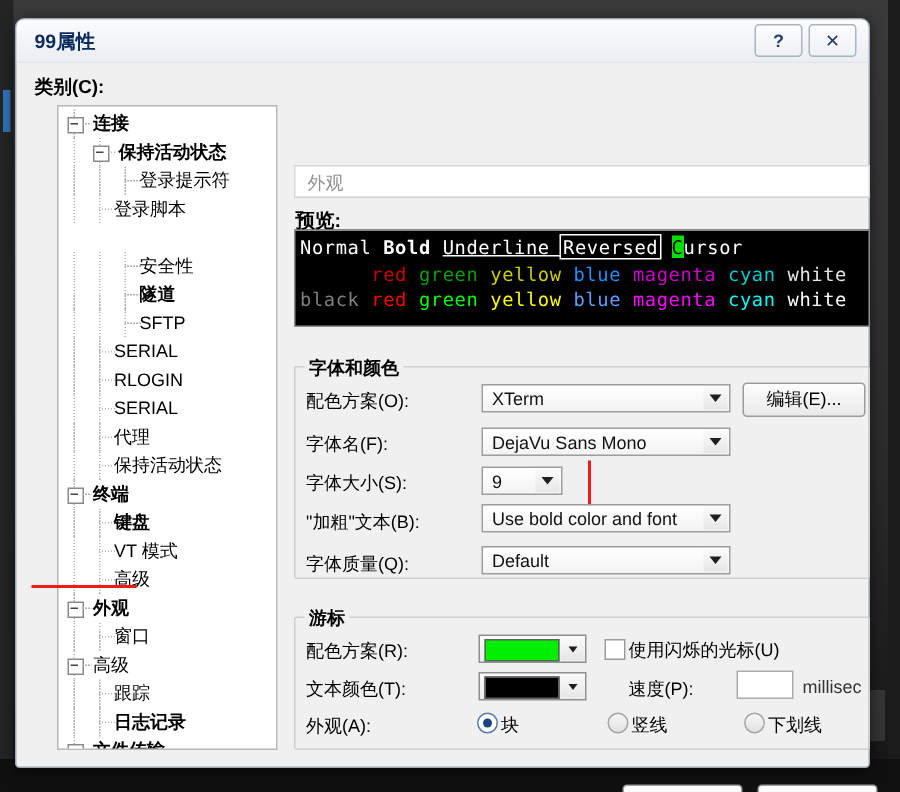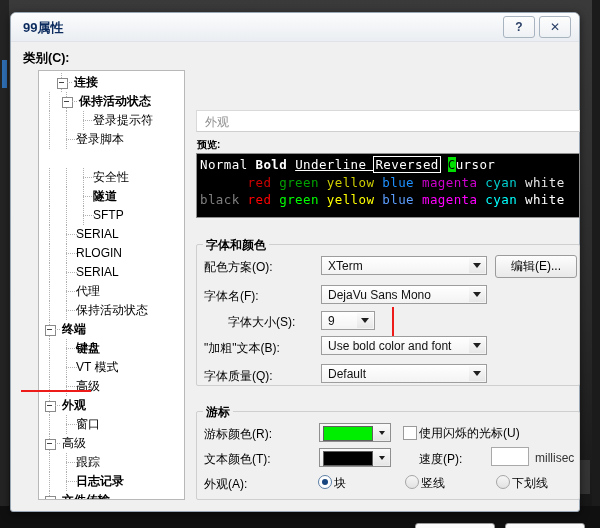--- a/index.html
+++ b/index.html
@@ -60,21 +60,21 @@
 
   
   .annot-h{position:absolute;background:#ee1b1b;height:2px;}
   .annot-v{position:absolute;background:#ee1b1b;width:2px;}
 
   
   #page-header{position:absolute;left:185px;top:68px;width:382px;height:20px;
     background:#fff;border:1px solid #d9d9d9;border-bottom:1px solid #cfcfcf;}
   #page-header span{position:absolute;left:8px;top:3px;color:#909090;font-size:12px;}
 
-  #preview-label{position:absolute;left:186px;top:96px;font-size:10px;font-weight:700;}
+  #preview-label{position:absolute;left:186px;top:96px;font-size:13px;font-weight:700;}
 
   
   #preview{position:absolute;left:185px;top:111px;width:382px;height:63px;background:#000;
     border:1px solid #8f8f8f;overflow:hidden;}
   .trow{position:absolute;left:3px;white-space:pre;
     font-family:"DejaVu Sans Mono","Liberation Mono",monospace;font-size:12.5px;letter-spacing:.4px;}
   .trow.r1{top:3px;}
   .trow.r2{top:21px;}
   .trow.r3{top:38px;}
   .tk{display:inline;}
@@ -142,21 +142,21 @@
     <div class="title">99属性</div>
     <div class="tbtn help">?</div>
     <div class="tbtn close">✕</div>
   </div>
 
   <div id="dlgbody">
 
     <div id="cat-label">类别(C):</div>
 
     <div id="tree">
-        <div class="tnode" style="position:absolute;left:12px;top:2px;width:100%;">
+        <div class="tnode" style="position:absolute;left:0;top:2px;width:100%;">
           <div class="guide" style="left:10px;"></div>
           <div class="elbow" style="left:10px;top:9px;width:6px;"></div>
           <div class="box" style="left:6px;"></div>
           <div class="elbow" style="left:16px;top:9px;width:6px;"></div>
           <span class="txt bold" style="left:23px;">连接</span>
         </div>
         <div class="tnode" style="position:absolute;left:0;top:21px;width:100%;">
           <div class="guide" style="left:27px;"></div>
           <div class="guide" style="left:10px;"></div>
           <div class="elbow" style="left:27px;top:9px;width:6px;"></div>
@@ -317,42 +317,42 @@
       <div class="arrowbox"></div>
     </div>
     <div class="pbtn" style="left:484px;top:213px;width:80px;height:21px;">编辑(E)...</div>
 
     <div class="lbl" style="position:absolute;left:193px;top:246px;">字体名(F):</div>
     <div class="combo" style="left:310px;top:243px;width:166px;">
       <div class="cv">DejaVu Sans Mono</div>
       <div class="arrowbox"></div>
     </div>
 
-    <div class="lbl" style="position:absolute;left:193px;top:272px;margin-left:24px;">字体大小(S):</div>
+    <div class="lbl" style="position:absolute;left:193px;top:272px;">字体大小(S):</div>
     <div class="combo" style="left:310px;top:269px;width:54px;">
       <div class="cv">9</div>
       <div class="arrowbox"></div>
     </div>
 
     <div class="lbl" style="position:absolute;left:193px;top:298px;">"加粗"文本(B):</div>
     <div class="combo" style="left:310px;top:294px;width:166px;">
       <div class="cv">Use bold color and font</div>
       <div class="arrowbox"></div>
     </div>
 
     <div class="lbl" style="position:absolute;left:193px;top:326px;">字体质量(Q):</div>
     <div class="combo" style="left:310px;top:322px;width:166px;">
       <div class="cv">Default</div>
       <div class="arrowbox"></div>
     </div>
 
     <div class="group" style="left:185px;top:369px;width:382px;height:87px;"></div>
     <div class="group-title" style="left:192px;top:362px;">游标</div>
 
-    <div class="lbl" style="position:absolute;left:193px;top:384px;">游标颜色(R):</div>
+    <div class="lbl" style="position:absolute;left:193px;top:384px;">配色方案(R):</div>
     <div class="swatch" style="left:308px;top:381px;">
       <div class="chip" id="chip-cursor" style="background: rgb(0, 238, 0);"></div>
       <div class="arrowbox"></div>
     </div>
 
     <div class="cbx" style="left:392px;top:384px;"></div>
     <div class="lbl" style="position:absolute;left:408px;top:383px;">使用闪烁的光标(U)</div>
 
     <div class="lbl" style="position:absolute;left:193px;top:409px;">文本颜色(T):</div>
     <div class="swatch" style="left:308px;top:406px;">

